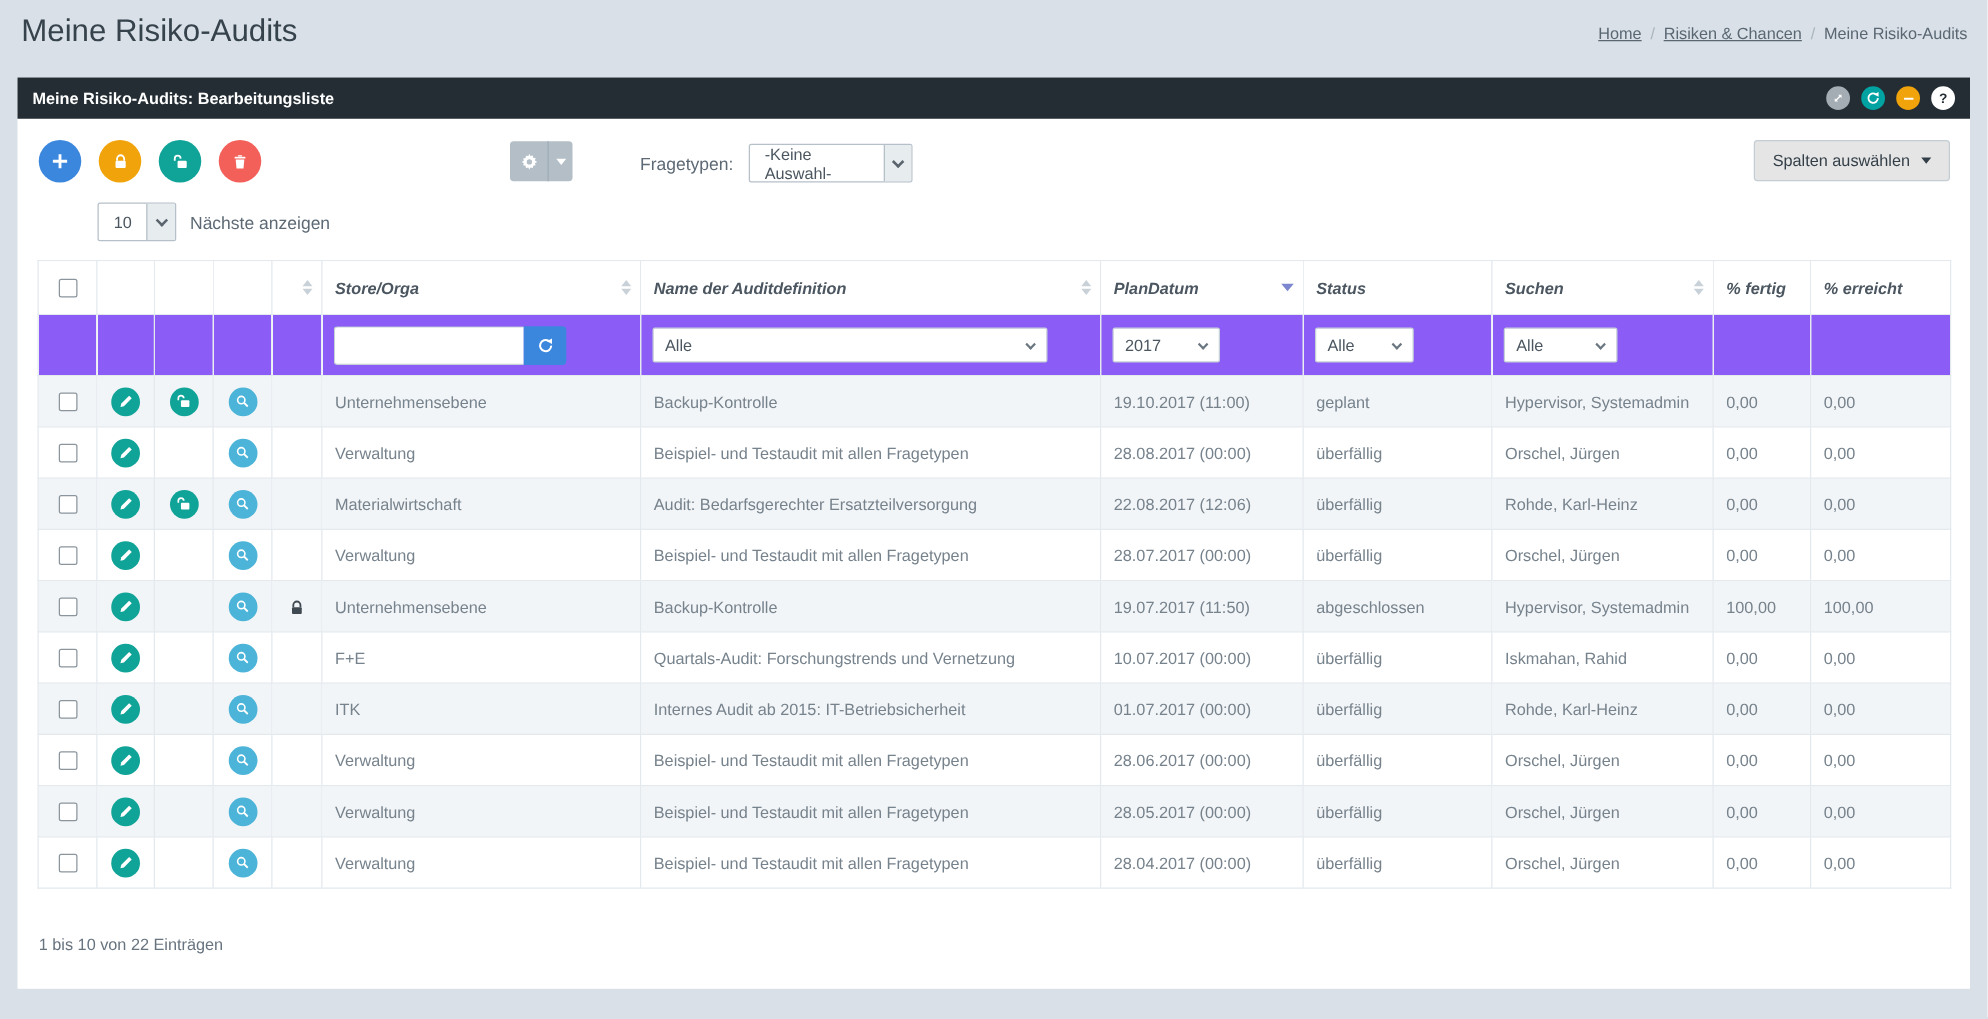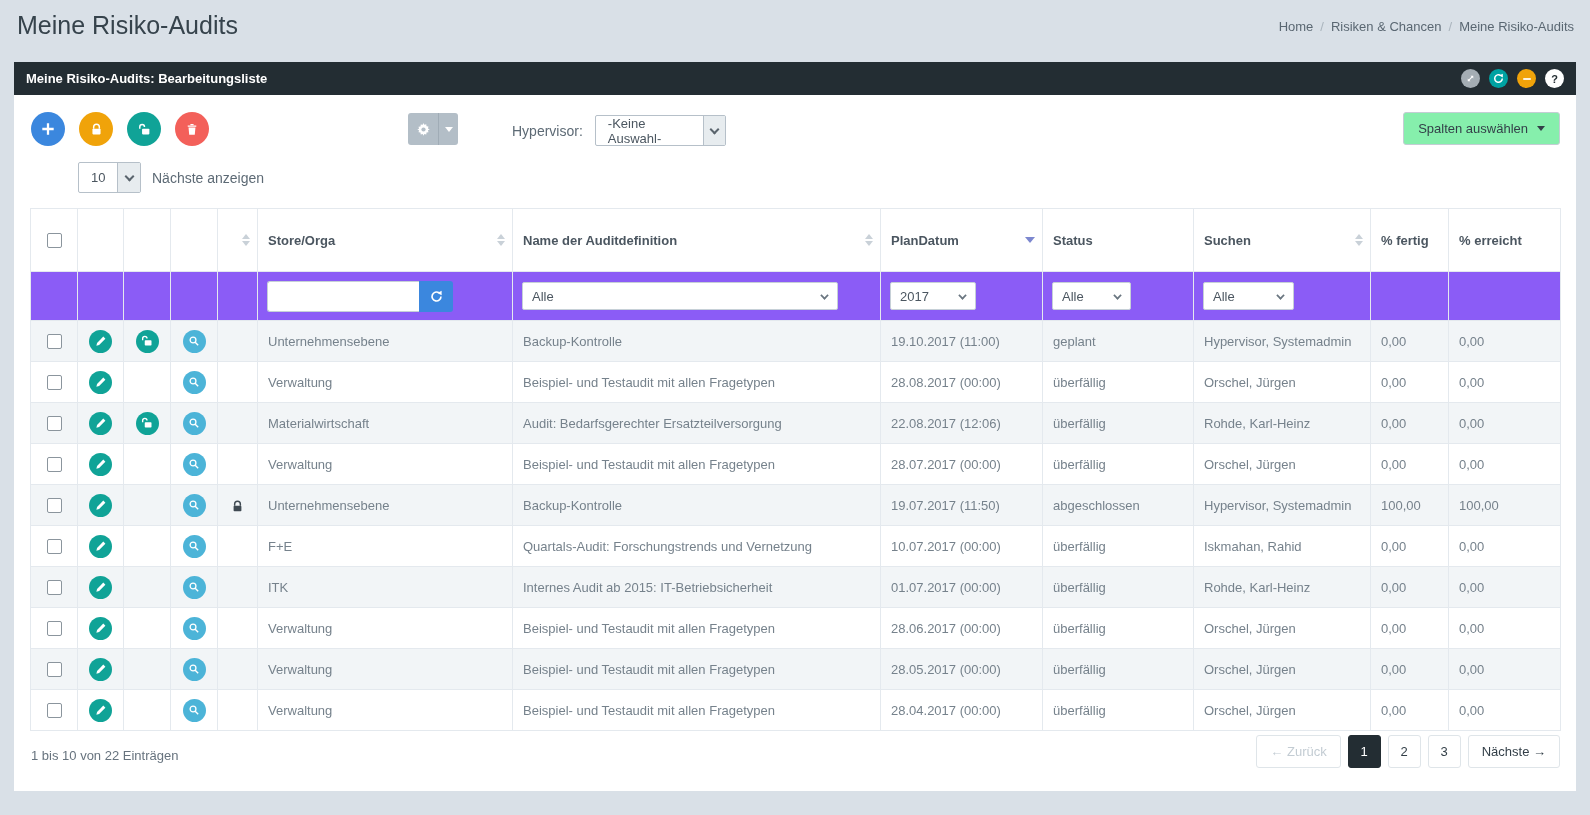--- a/index.html
+++ b/index.html
@@ -4,21 +4,21 @@
 <style>
   * { margin:0; padding:0; box-sizing:border-box; }
   html,body { width:1590px; height:815px; }
   body { background:#d9e0e7; font-family:"Liberation Sans", sans-serif; position:relative; overflow:hidden; }
 
   
   .page-head { position:absolute; left:0; top:0; width:100%; height:56px; }
   .page-title { position:absolute; left:17px; top:11px; font-size:25px; color:#36434c; font-weight:400; }
   .breadcrumb { position:absolute; right:16px; top:19px; font-size:13px; color:#5a6772; display:flex; gap:7px; align-items:center; }
   .breadcrumb .sep { color:#aab4bd; }
-  .breadcrumb span.crumb { cursor:pointer; }
+  .breadcrumb span.crumb { cursor:pointer;text-decoration:underline; }
 
   
   .panel { position:absolute; left:14px; top:62px; width:1562px; height:729px; background:#fff; }
   .panel-head { height:33px; background:#232d33; display:flex; align-items:center; padding:0 12px; }
   .panel-title { color:#ffffff; font-size:13px; font-weight:700; }
   .panel-tools { margin-left:auto; display:flex; gap:9px; align-items:center; }
   .ptool { width:19px; height:19px; border-radius:50%; display:inline-flex; align-items:center; justify-content:center; cursor:pointer; }
   .ptool.gray { background:#a4adb4; }
   .ptool.teal { background:#00a2a2; }
   .ptool.orange { background:#f0a30a; }
@@ -39,35 +39,35 @@
   .gear-split .seg2 { flex:1; display:flex; align-items:center; justify-content:center; }
   .caret-dn { width:0; height:0; border-left:4px solid transparent; border-right:4px solid transparent; border-top:5px solid #fff; }
 
   .cat-wrap { position:absolute; left:498px; top:20px; display:flex; align-items:center; gap:12px; }
   .lbl { font-size:14px; color:#5d6a75; }
   .nselect { display:inline-flex; align-items:stretch; border:1px solid #b6c0c9; background:#fff; border-radius:2px; height:31px; cursor:pointer; }
   .nselect .val { padding:0 12px; font-size:13px; color:#4b5660; display:flex; align-items:center; }
   .nselect .arr { width:24px; border-left:1px solid #b6c0c9; background:#e7ecef; display:flex; align-items:center; justify-content:center; }
   .chev { width:7px; height:7px; border-right:2px solid #5a646d; border-bottom:2px solid #5a646d; transform:rotate(45deg); margin-top:-3px; }
 
-  .cols-btn { position:absolute; right:16px; top:17px; height:33px; padding:0 14px; border:1px solid #c4cdd4; border-radius:3px; background:#86efac; display:flex; align-items:center; gap:9px; font-size:13px; color:#333f48; cursor:pointer; }
+  .cols-btn { position:absolute; right:16px; top:17px; height:33px; padding:0 14px; border:1px solid #c4cdd4; border-radius:3px; background:#e5e5e5; display:flex; align-items:center; gap:9px; font-size:13px; color:#333f48; cursor:pointer; }
   .cols-btn .caret { width:0; height:0; border-left:4px solid transparent; border-right:4px solid transparent; border-top:5px solid #333f48; }
 
   .len-wrap { position:absolute; left:17px; top:67px; display:flex; align-items:center; gap:11px;padding-left:47px; }
   .len-wrap .nselect { width:63px; }
   .len-wrap .nselect .val { flex:1; justify-content:center; }
 
   .search-wrap { position:absolute; right:16px; top:67px; display:flex; align-items:center; gap:13px; }
   .search-input { width:170px; height:31px; background:#e9eef2; border:1px solid #cfd8de; border-radius:2px; font-size:13px; color:#4b5660; padding:0 8px; outline:none; }
 
   
   .tbl-wrap { position:absolute; left:16px; top:113px; }
   table { border-collapse:collapse; table-layout:fixed; width:1530px; }
   th, td { border:1px solid #e4e9ee; overflow:hidden; white-space:nowrap; }
-  thead th { height:63px; background:#fff; font-size:13px; font-weight:700; color:#4b5660; text-align:left; padding:0 26px 0 10px; position:relative; }
+  thead th { height:43px; background:#fff; font-size:13px; font-weight:700; color:#4b5660; text-align:left; padding:0 26px 0 10px; position:relative;font-style:italic; }
   thead th.nopad { padding:0; text-align:center; }
   tr.filter-row td { height:49px; background:#8b5cf6; padding:0 9px; }
   tbody td { height:41px; font-size:13px; color:#76828c; padding:0 10px; background:#fff; }
   tbody td.ico { padding:0; text-align:center; }
   tbody tr:nth-child(odd) td { background:#f2f5f7; }
 
   .sort { position:absolute; right:7px; top:50%; transform:translateY(-50%); display:flex; flex-direction:column; gap:2px; }
   .sort i { display:block; width:0; height:0; border-left:4px solid transparent; border-right:4px solid transparent; }
   .sort i.up { border-bottom:5px solid #c9d1d8; }
   .sort i.dn { border-top:5px solid #c9d1d8; }
@@ -171,21 +171,21 @@
             <path fill="#fff" d="M8 0l1 2.2 2.4-.6.3 2.4 2.4.3-.6 2.4L15.7 8l-2.2 1 .6 2.4-2.4.3-.3 2.4-2.4-.6L8 15.7 7 13.5l-2.4.6-.3-2.4-2.4-.3.6-2.4L.3 8l2.2-1-.6-2.4 2.4-.3.3-2.4L7 2.2z"></path>
             <circle cx="8" cy="8" r="2.6" fill="#b3bec7"></circle>
           </svg>
       </span>
       <span class="seg2">
           <span class="caret-dn"></span>
         </span>
     </div>
 
     <div class="cat-wrap">
-      <span class="lbl">Hypervisor:</span>
+      <span class="lbl">Fragetypen:</span>
       <span class="nselect" style="width:131px">
         <span class="val">-Keine Auswahl-</span>
         <span class="arr">
             <span class="chev"></span>
           </span>
       </span>
     </div>
 
     <div class="cols-btn">
       <span>Spalten auswählen</span>
@@ -711,22 +711,15 @@
     <td>überfällig</td>
     <td>Orschel, Jürgen</td>
     <td>0,00</td>
     <td>0,00</td>
   </tr>
 </tbody>
       </table>
     </div>
 
     <div class="tbl-info">1 bis 10 von 22 Einträgen</div>
-    <div class="pagination">
-      <span class="pgbtn disabled">← Zurück</span>
-      <span class="pgbtn num active">1</span>
-      <span class="pgbtn num">2</span>
-      <span class="pgbtn num">3</span>
-      <span class="pgbtn">Nächste →</span>
-    </div>
 
   </div>
 </div>
 
 </body></html>

